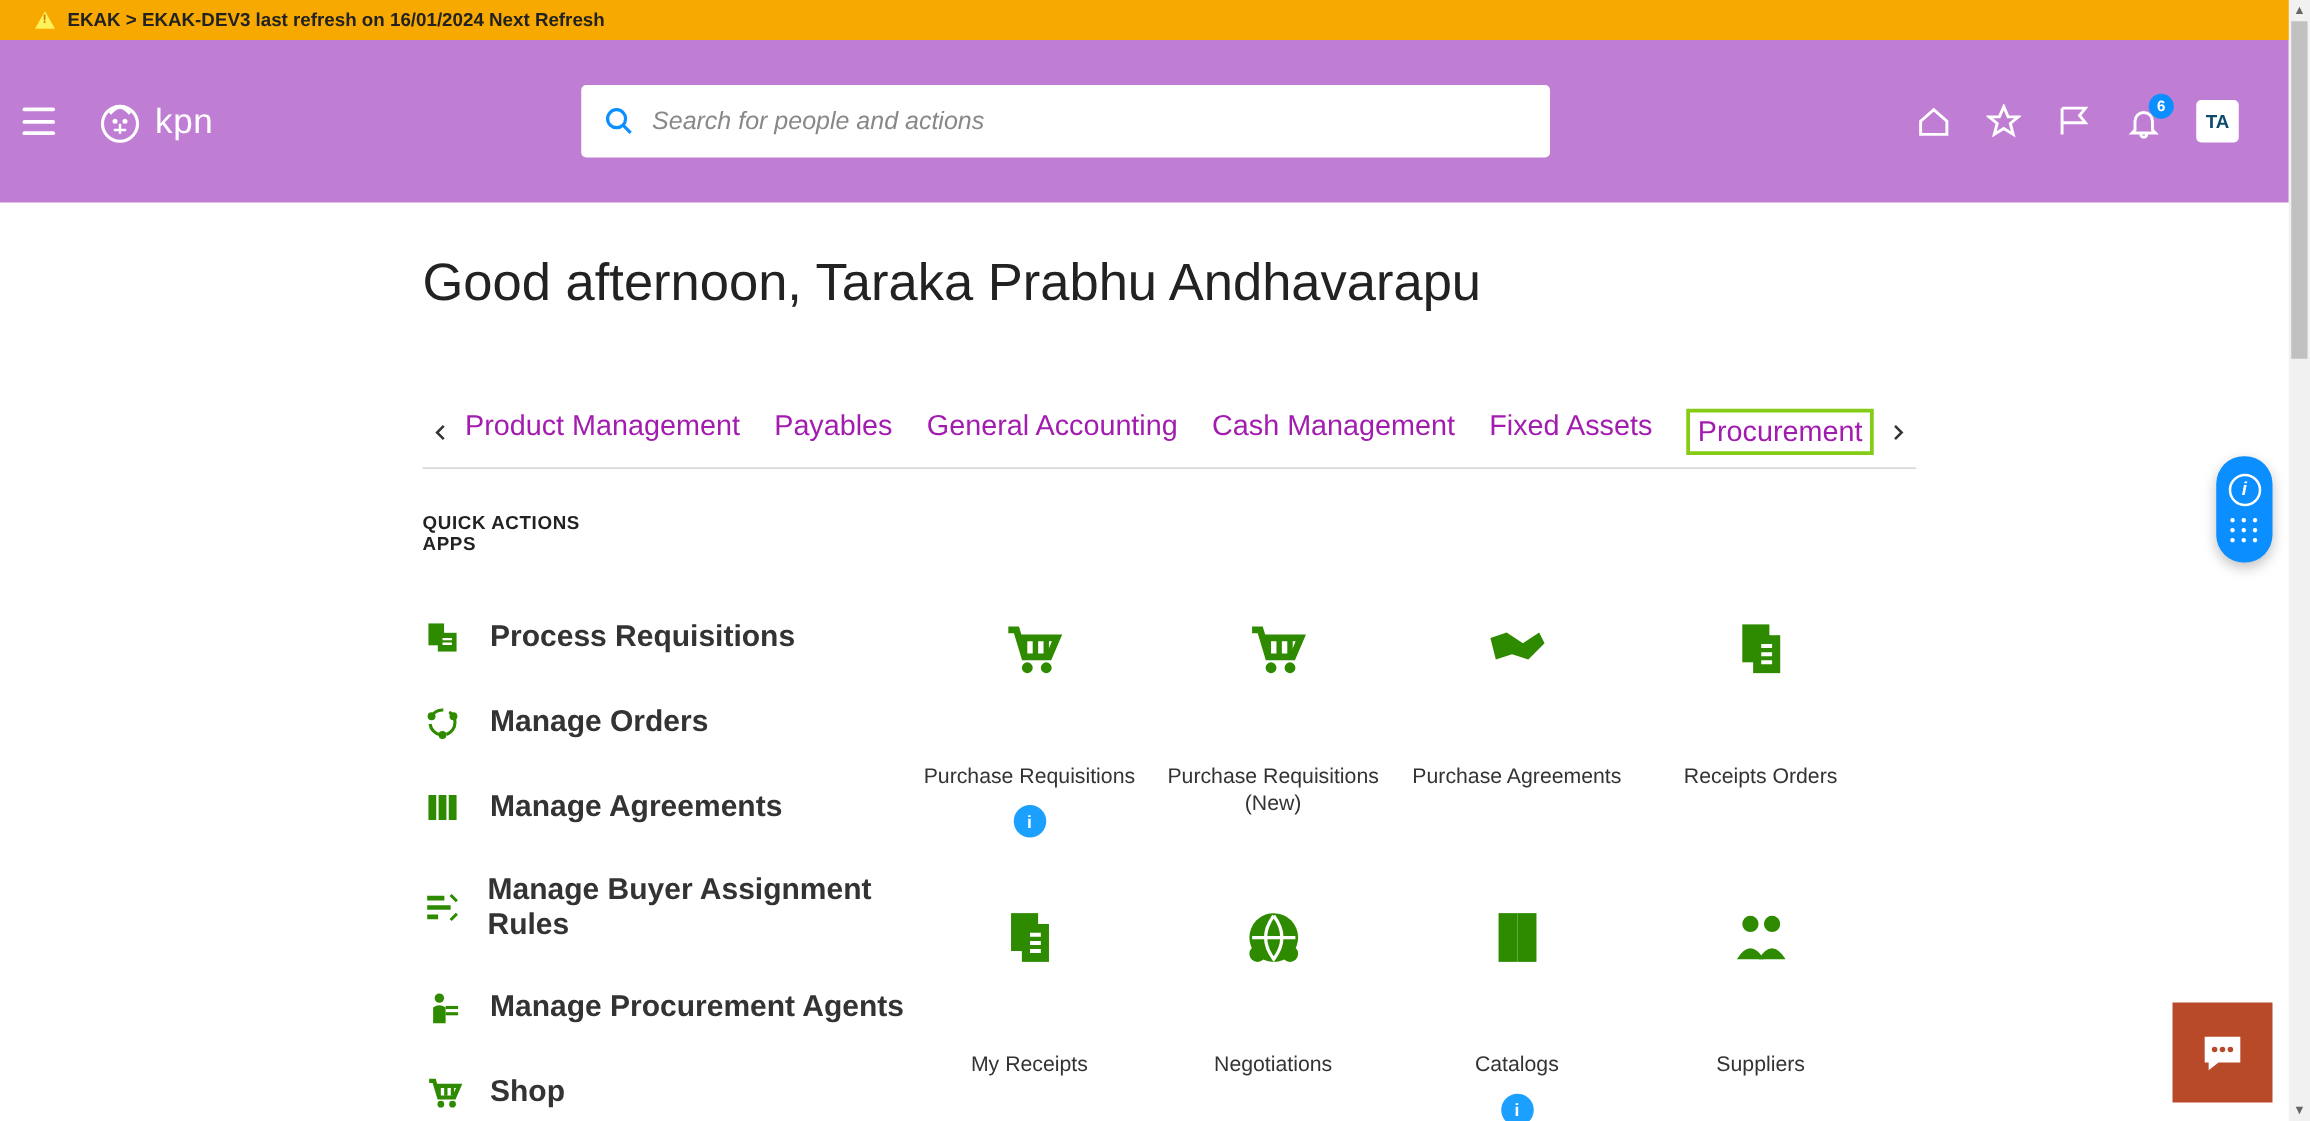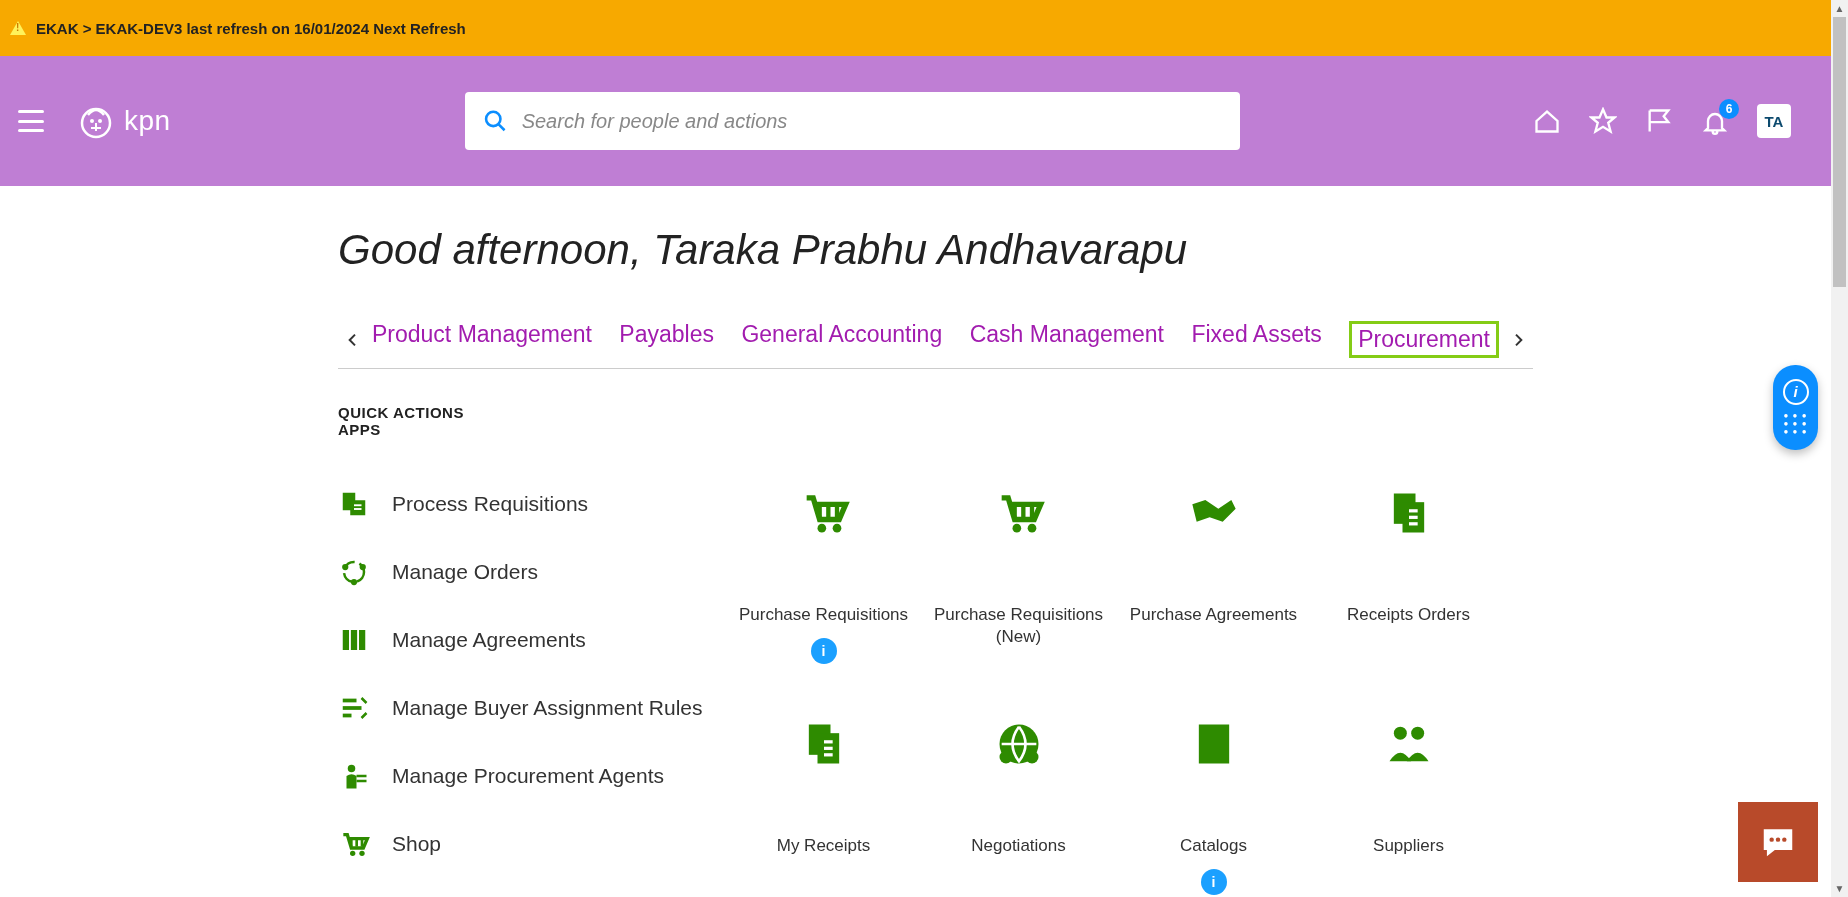--- a/index.html
+++ b/index.html
@@ -16,24 +16,24 @@
   .scroll-side {
     position: absolute; right: 0; top: 0; width: 17px; height: 100%;
     background: #f1f1f1;
     display: flex; flex-direction: column; justify-content: space-between;
   }
   .scroll-arrow { width: 17px; height: 17px; display:flex;align-items:center;justify-content:center;font-size:10px;color:#666;cursor:pointer;}
   .scroll-thumb { position:absolute; top:17px; left:2px; width:13px; height:270px; background:#c1c1c1; border-radius:0;}
   
   .notif-bar {
     background: #f7a900;
-    height: 56px;
+    height: 32px;
     display: flex;
     align-items: center;
-    padding-left: 10px;
+    padding-left: 28px;
     gap: 10px;
   }
   .warn-tri {
     width: 0; height: 0;
     border-left: 8px solid transparent;
     border-right: 8px solid transparent;
     border-bottom: 14px solid #fff25b;
     position: relative;
   }
   .warn-tri::after {
@@ -95,22 +95,21 @@
   }
   
   .main{
     padding: 40px 0 0 338px;
     width: calc(100% - 17px);
   }
   .greeting{
     font-size:42px;
     font-weight:300;
     color:#222;
-    margin-bottom:47px;
-    font-style:italic;
+    margin-bottom:77px;
   }
   .tabs-row{
     display:flex;align-items:center;position:relative;
     border-bottom:1px solid #ccc;
     width:1195px;
     padding-bottom:10px;
   }
   .tab-arrow{
     width:30px;height:30px;display:flex;align-items:center;justify-content:center;
     cursor:pointer;color:#333;
@@ -133,21 +132,21 @@
     flex-direction:column;
   }
   .st1{width:388px;}
   .content-row{display:flex;margin-top:20px;}
   .quick-actions{
     width:388px;display:flex;flex-direction:column;gap:36px;
     padding-top:30px;
   }
   .qa-item{
     display:flex;align-items:center;gap:22px;cursor:pointer;
-    font-size:21px;color:#333;
+    font-size:24px;color:#333;font-weight:bold;
   }
   .qa-icon{width:32px;height:32px;color:#2e8b00;display:flex;align-items:center;justify-content:center;}
   .apps-grid{
     display:grid;
     grid-template-columns: repeat(4, 195px);
     row-gap: 55px;
     padding-top:30px;
   }
   .app-tile{
     display:flex;flex-direction:column;align-items:center;cursor:pointer;

